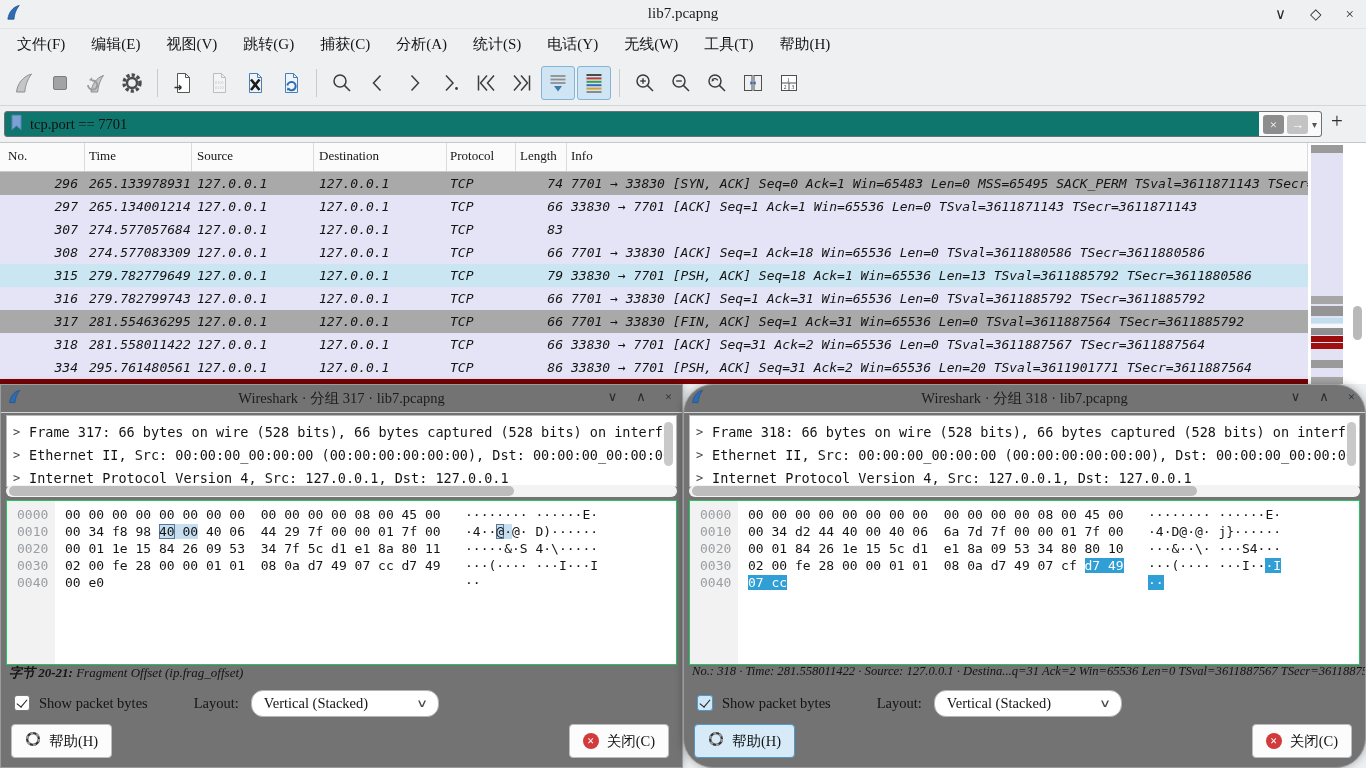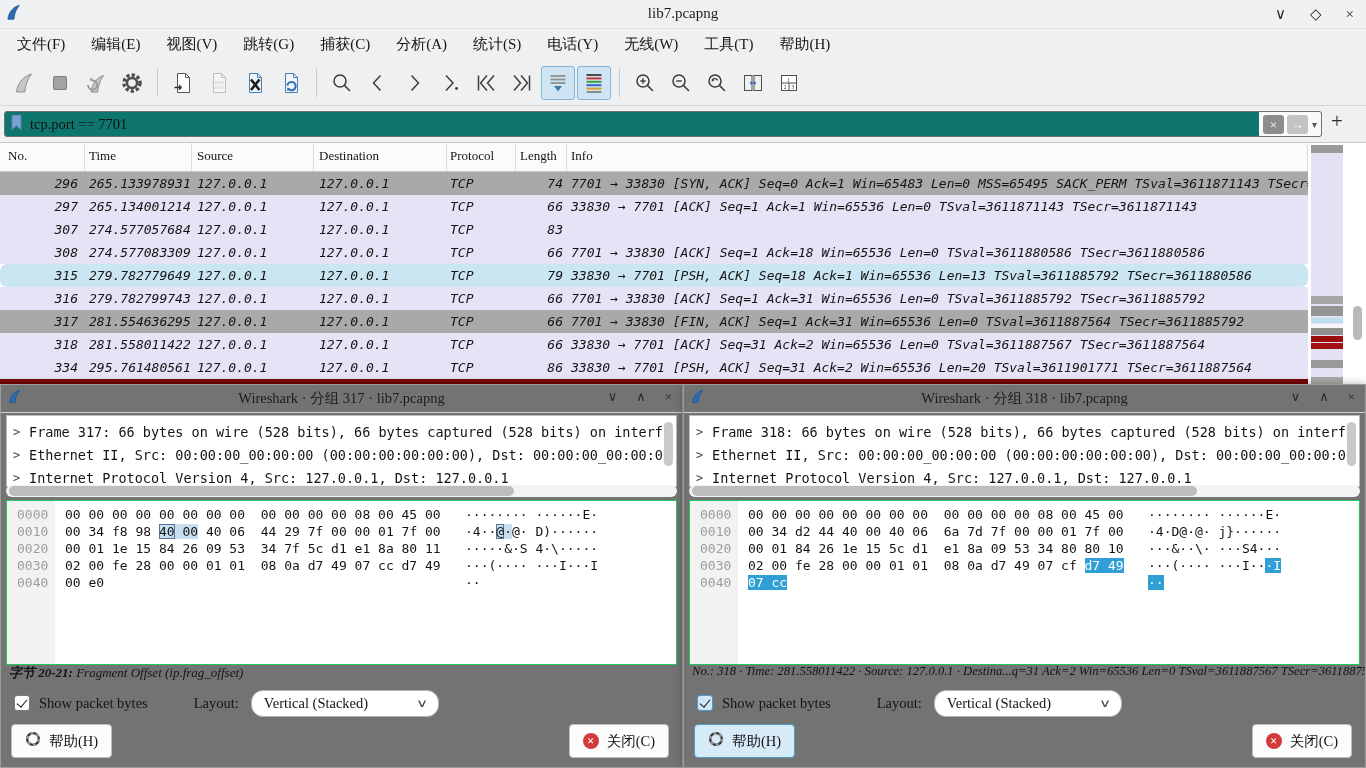--- a/index.html
+++ b/index.html
@@ -34,42 +34,42 @@
   .fcaret{color:#555;font-size:10px;margin-left:1px;}
   .filter-plus{position:absolute;right:17px;top:3px;font-size:21px;color:#2e2e2e;width:24px;text-align:center;}
 
   
   .pl-header{position:absolute;left:0;top:143px;width:1308px;height:29px;display:flex;background:#fbfbfb;border-bottom:1px solid #c8c9ca;box-sizing:border-box;font-size:13px;}
   .pl-hcell{box-sizing:border-box;border-right:1px solid #dadbdc;padding:5px 0 0 8px;overflow:hidden;white-space:nowrap;}
   .pl-body{position:absolute;left:0;top:172px;width:1308px;height:207px;overflow:hidden;background:#fff;font-style:italic;}
   .plrow{height:23px;display:flex;align-items:center;font-family:"DejaVu Sans Mono",monospace;font-size:13px;white-space:pre;}
   .plrow.tcp{background:#e5e4f6;}
   .plrow.selected-inactive{background:#a9a9a9;}
-  .plrow.note-blue{background:#cbe6f3;border-radius:7px;}
+  .plrow.note-blue{background:#cbe6f3;}
   .c-no{width:85px;text-align:right;padding-right:7px;box-sizing:border-box;}
   .c-time{width:107px;padding-left:4px;box-sizing:border-box;}
   .c-src{width:122px;padding-left:5px;box-sizing:border-box;}
   .c-dst{width:133px;padding-left:5px;box-sizing:border-box;}
   .c-proto{width:69px;padding-left:3px;box-sizing:border-box;}
   .c-len{width:51px;text-align:right;padding-right:4px;box-sizing:border-box;}
   .c-info{flex:1;padding-left:4px;overflow:hidden;box-sizing:border-box;}
   .pl-hcell.c-no{text-align:left;padding-left:8px;}
   .pl-hcell.c-len{text-align:left;padding-left:4px;}
   .red-strip{position:absolute;left:0;top:379px;width:1308px;height:5px;background:#7a0404;}
 
   
   .right-gutter{position:absolute;left:1308px;top:143px;width:58px;height:241px;background:#ffffff;}
   .minimap{position:absolute;left:3px;top:2px;width:32px;height:239px;background:#e3e2f4;}
   .mm-mark{position:absolute;left:0;width:32px;}
   .scroll-handle{position:absolute;left:45px;top:163px;width:9px;height:34px;background:#b9b9b9;border-radius:4.5px;}
 
   
   .popup{position:absolute;top:384px;width:683px;height:384px;background:#737373;border:1px solid #9b9c9d;box-sizing:border-box;box-shadow:0 0 8px rgba(0,0,0,.3);}
   .popup.left{left:0;}
-  .popup.right{left:683px;}
+  .popup.right{left:683px;border-radius:30px;}
   .p-titlebar{position:absolute;left:0;top:0;right:0;height:27px;border-bottom:1px solid #d0d1d2;}
   .p-titlebar .app-icon{position:absolute;left:6px;top:4px;}
   .p-title{position:absolute;left:0;right:0;top:4px;text-align:center;font-size:14.5px;color:#1c1c1c;}
   .p-controls-win{position:absolute;right:10px;top:4px;display:flex;gap:19px;font-size:13px;color:#26282a;}
   .p-tree{position:absolute;left:5px;right:5px;top:30px;height:66px;background:#fff;border:1px solid #b9babb;overflow:hidden;padding-top:4px;box-sizing:content-box;}
   .tree-line{height:23px;display:flex;align-items:center;padding-left:6px;font-family:"DejaVu Sans Mono",monospace;font-size:13.5px;white-space:pre;overflow:hidden;}
   .expander{width:16px;color:#4a4a4a;font-size:12px;flex:none;}
   .tree-vscroll{position:absolute;right:3px;top:7px;width:9px;height:44px;background:#c9c9c9;border-radius:4.5px;}
   .p-hscroll{position:absolute;left:5px;right:5px;top:100px;height:12px;background:#f3f3f3;border-radius:6px;}
   .p-hscroll .handle{position:absolute;left:3px;top:1px;width:505px;height:10px;background:#bdbdbd;border-radius:5px;}

